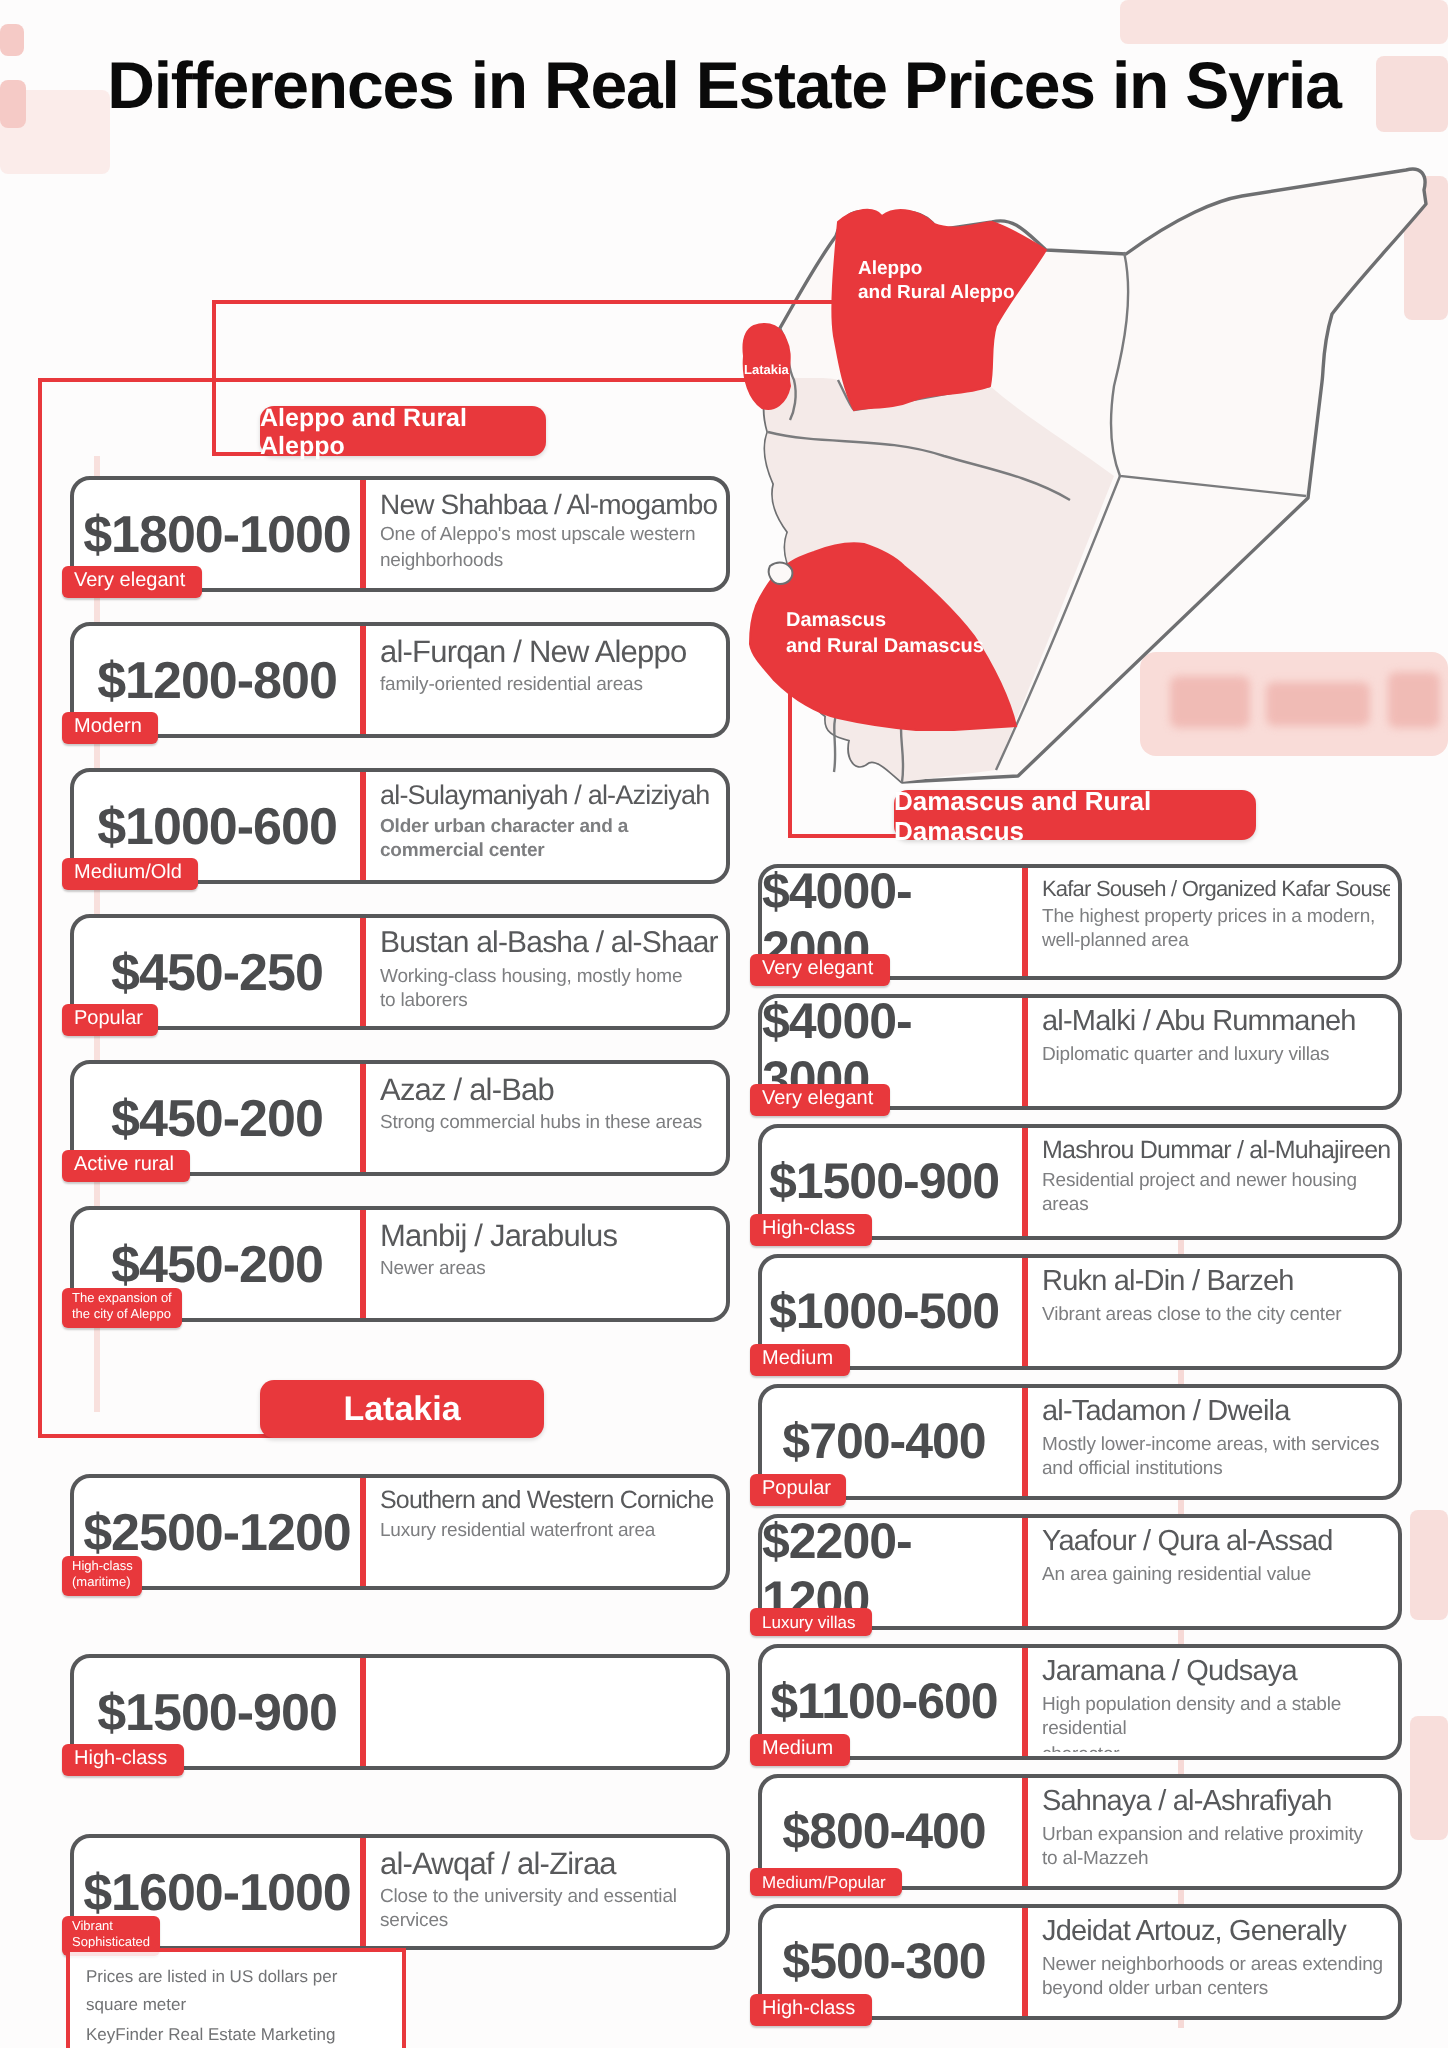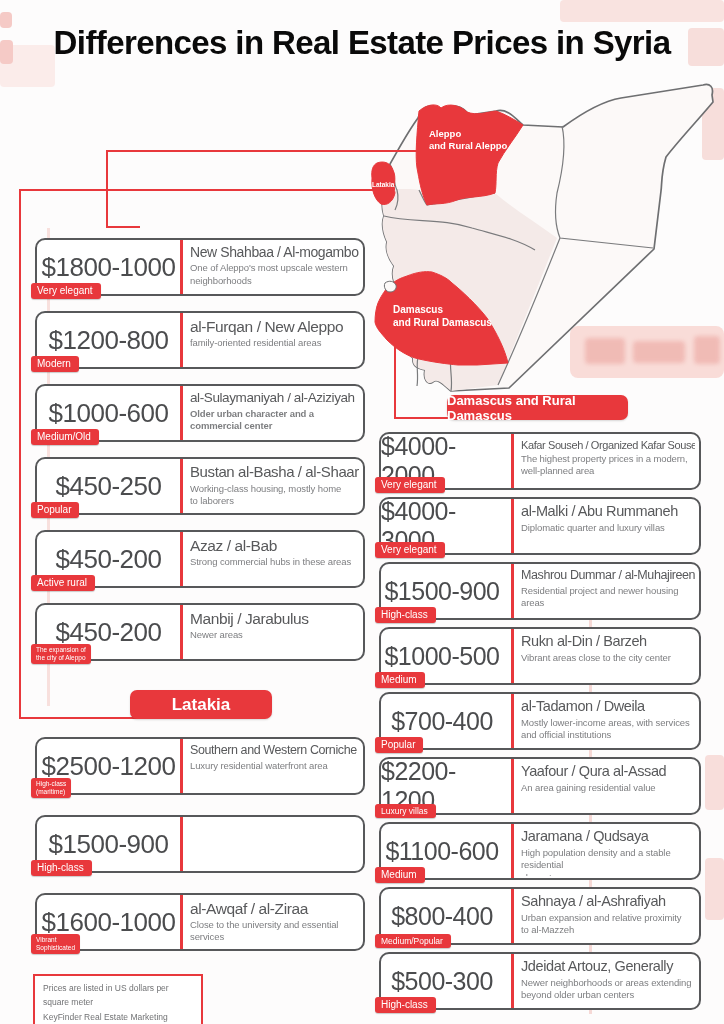--- a/index.html
+++ b/index.html
@@ -27,27 +27,27 @@
   .sec-header{position:absolute;background:var(--accent);color:#fff;font-weight:700;
     display:flex;align-items:center;justify-content:center;border-radius:7px;z-index:4;
     box-shadow:0 1px 2px rgba(0,0,0,.15);}
   #hdr-0{left:130px;top:203px;width:143px;height:25px;font-size:12.5px;}
   #hdr-1{left:130px;top:690px;width:142px;height:29px;font-size:17px;}
   #hdr-2{left:447px;top:395px;width:181px;height:25px;font-size:13px;}
 
   
   .cards{position:absolute;display:flex;flex-direction:column;z-index:4;}
   #cards-0{left:35px;top:238px;width:330px;gap:15px;}
-  #cards-1{left:35px;top:737px;width:330px;gap:20px;}
+  #cards-1{left:35px;top:737px;width:330px;gap:32px;}
   #cards-2{left:379px;top:432px;width:322px;gap:7px;}
 
   .card{position:relative;height:58px;background:#fff;border:2.5px solid var(--border);
     border-radius:10px;}
   .price{position:absolute;left:0;top:0;bottom:0;width:143px;display:flex;align-items:center;
-    justify-content:center;font-size:26px;font-weight:400;color:var(--price);letter-spacing:-0.5px;}
+    justify-content:center;font-size:26px;font-weight:700;color:var(--price);letter-spacing:-0.5px;}
   #cards-2 .price{width:122px;font-size:25px;}
   .divider{position:absolute;top:0;bottom:0;left:143px;width:3px;background:var(--accent);}
   #cards-2 .divider{left:130px;}
   .info{position:absolute;left:153px;right:4px;top:5px;bottom:2px;overflow:hidden;}
   #cards-2 .info{left:140px;}
   .card-title{font-size:15.5px;color:var(--title);letter-spacing:-0.4px;white-space:nowrap;
     line-height:1.1;}
   #cards-2 .card-title{font-size:14.5px;}
   .card-desc{font-size:9.5px;color:var(--desc);line-height:1.3;margin-top:2px;letter-spacing:-0.1px;}
   .tag{position:absolute;left:-6px;bottom:-5px;background:var(--accent);color:#fff;
@@ -135,20 +135,21 @@
       <path d="M 28,205 C 32,202 37,203 39,207 C 40,211 37,214 33,214 C 29,214 26,209 28,205 Z" fill="#fcf9f8" stroke="#6e6f71" stroke-width="1"></path>
 
       <text class="map-label" x="72" y="59" font-size="9.5">Aleppo</text>
       <text class="map-label" x="72" y="71" font-size="9.5">and Rural Aleppo</text>
       <text class="map-label" x="15" y="109" font-size="6.5">Latakia</text>
       <text class="map-label" x="36" y="235" font-size="10">Damascus</text>
       <text class="map-label" x="36" y="248" font-size="10">and Rural Damascus</text>
     </svg>
   </div>
 
+  <div class="sec-header" id="hdr-0">Aleppo and Rural Aleppo</div>
   <div class="sec-header" id="hdr-1">Latakia</div>
   <div class="sec-header" id="hdr-2">Damascus and Rural Damascus</div>
 
   <div class="cards" id="cards-0">
       <div class="card">
         <div class="price">$1800-1000</div>
         <div class="divider"></div>
         <div class="info">
           <div class="card-title" style="font-size: 14px;">New Shahbaa / Al-mogambo</div>
           <div class="card-desc" style="white-space: pre-line;">One of Aleppo's most upscale western neighborhoods</div>

